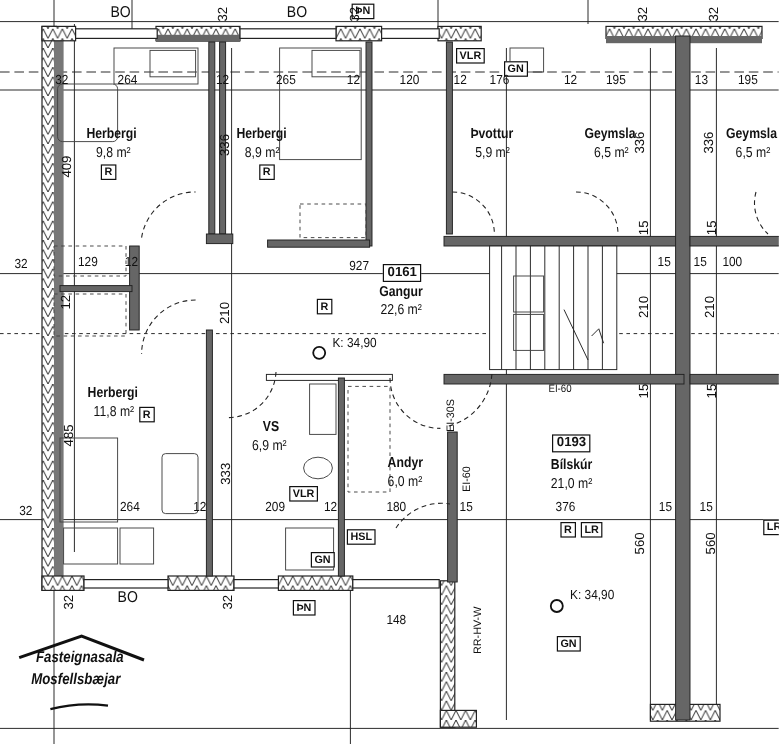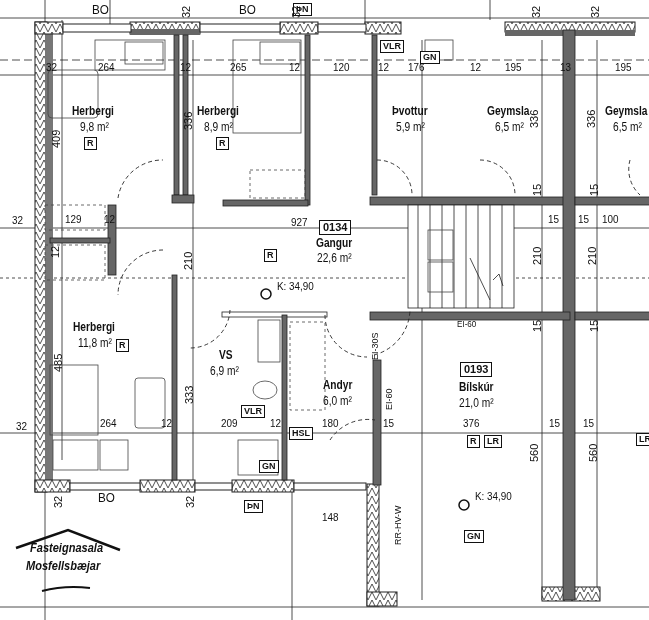--- a/index.html
+++ b/index.html
@@ -149,36 +149,36 @@
 
 <div class="lbl room-name" style="left:392px;top:104px">Þvottur</div>
 <div class="lbl room-area" style="left:396px;top:120px">5,9 m²</div>
 
 <div class="lbl room-name" style="left:487px;top:104px">Geymsla</div>
 <div class="lbl room-area" style="left:495px;top:120px">6,5 m²</div>
 
 <div class="lbl room-name" style="left:605px;top:104px">Geymsla</div>
 <div class="lbl room-area" style="left:613px;top:120px">6,5 m²</div>
 
-<span class="roomno" style="left:319px;top:220px">0134</span>
+<span class="roomno" style="left:319px;top:220px">0161</span>
 <div class="lbl room-name" style="left:316px;top:236px">Gangur</div>
 <div class="lbl room-area" style="left:317px;top:251px">22,6 m²</div>
 <span class="tag" style="left:264px;top:249px">R</span>
 
 <div class="lbl room-name" style="left:73px;top:320px">Herbergi</div>
 <div class="lbl room-area" style="left:78px;top:336px">11,8 m²</div>
 <span class="tag" style="left:116px;top:339px">R</span>
 
 <div class="lbl room-name" style="left:219px;top:348px">VS</div>
 <div class="lbl room-area" style="left:210px;top:364px">6,9 m²</div>
 <span class="tag" style="left:241px;top:405px">VLR</span>
 
 <div class="lbl room-name" style="left:323px;top:378px">Andyr</div>
 <div class="lbl room-area" style="left:323px;top:394px">6,0 m²</div>
-<span class="tag" style="left:289px;top:427px">HSL</span>
+<span class="tag" style="left:289px;top:441px">HSL</span>
 <span class="tag" style="left:259px;top:460px">GN</span>
 
 <span class="roomno" style="left:460px;top:362px">0193</span>
 <div class="lbl room-name" style="left:459px;top:380px">Bílskúr</div>
 <div class="lbl room-area" style="left:459px;top:396px">21,0 m²</div>
 <span class="tag" style="left:467px;top:435px">R</span>
 <span class="tag" style="left:484px;top:435px">LR</span>
 <span class="tag" style="left:636px;top:433px">LR</span>
 
 <div class="lbl dim" style="left:92px;top:2px;font-size:13px">BO</div>
@@ -201,21 +201,21 @@
 <div class="lbl dim" style="left:46px;top:61px">32</div>
 <div class="lbl dim" style="left:98px;top:61px">264</div>
 <div class="lbl dim" style="left:180px;top:61px">12</div>
 <div class="lbl dim" style="left:230px;top:61px">265</div>
 <div class="lbl dim" style="left:289px;top:61px">12</div>
 <div class="lbl dim" style="left:333px;top:61px">120</div>
 <div class="lbl dim" style="left:378px;top:61px">12</div>
 <div class="lbl dim" style="left:408px;top:61px">176</div>
 <div class="lbl dim" style="left:470px;top:61px">12</div>
 <div class="lbl dim" style="left:505px;top:61px">195</div>
-<div class="lbl dim" style="left:560px;top:61px">13</div>
+<div class="lbl dim" style="left:579px;top:61px">13</div>
 <div class="lbl dim" style="left:615px;top:61px">195</div>
 
 <div class="lbl dimv" style="left:180px;top:18px">32</div>
 <div class="lbl dimv" style="left:290px;top:18px">32</div>
 <div class="lbl dimv" style="left:530px;top:18px">32</div>
 <div class="lbl dimv" style="left:589px;top:18px">32</div>
 <div class="lbl dim" style="left:12px;top:214px">32</div>
 <div class="lbl dim" style="left:16px;top:420px">32</div>
 <div class="lbl dimv" style="left:52px;top:508px">32</div>
 <div class="lbl dimv" style="left:184px;top:508px">32</div>

